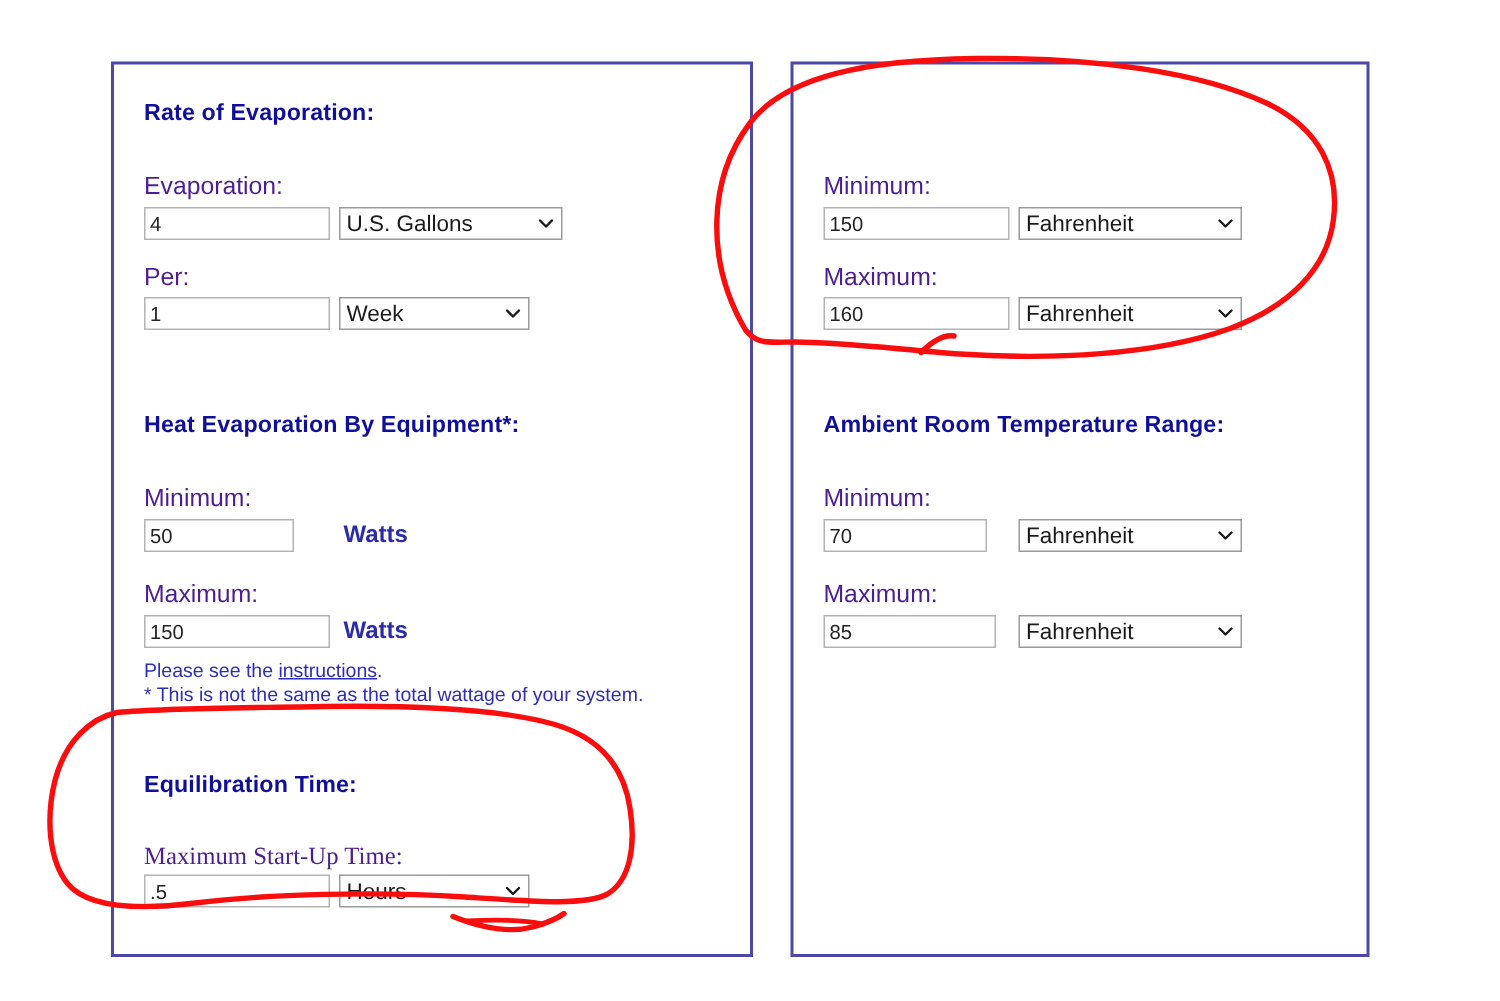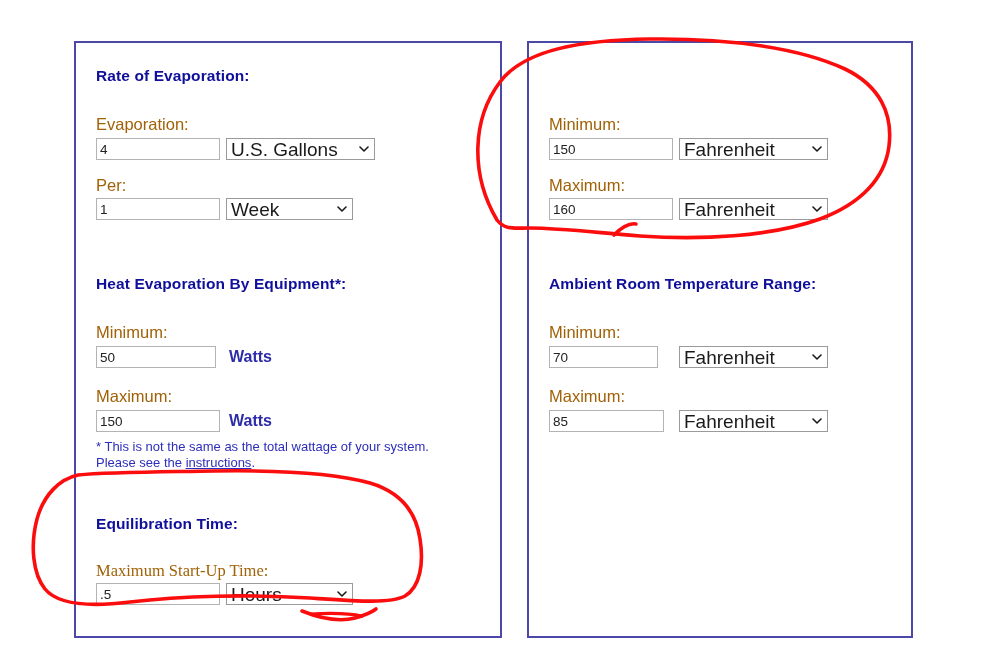--- a/index.html
+++ b/index.html
@@ -56,21 +56,21 @@
   .section-head {
     color: #0f0f9c;
     font-weight: bold;
     font-size: 15.5px;
     letter-spacing: 0.1px;
     white-space: nowrap;
   }
 
   
   .field-label {
-    color: #a16207;
+    color: #4c1d95;
     font-size: 16.5px;
     line-height: 19px;
     white-space: nowrap;
   }
 
   
   .txt {
     box-sizing: border-box;
     height: 22px;
     border: 1px solid #b3b3b3;
@@ -82,21 +82,21 @@
     outline: none;
     border-radius: 0;
   }
   .sel {
     box-sizing: border-box;
     height: 22px;
     border: 1px solid #9a9a9a;
     background: #ffffff;
     color: #1a1a1a;
     font-family: "Liberation Sans", sans-serif;
-    font-size: 19px;
+    font-size: 15px;
     padding: 0 20px 0 4px;
     -webkit-appearance: none;
     -moz-appearance: none;
     appearance: none;
     border-radius: 0;
     position: relative;
   }
   .sel-wrap {
     position: relative;
     display: inline-block;
@@ -172,30 +172,30 @@
         <span class="chev">
           <svg viewBox="0 0 10 10" width="10" height="10">
               <path d="M1 3 L5 7 L9 3" fill="none" stroke="#1a1a1a" stroke-width="1.6" stroke-linecap="round" stroke-linejoin="round"></path>
             </svg>
         </span>
       </span>
 
       <div class="abs section-head" style="left:0px; top:232px;">Heat Evaporation By Equipment*:</div>
 
       <div class="abs field-label" style="left:0px; top:280px;">Minimum:</div>
-      <input class="abs txt" style="left: 0px; top: 303px; width: 120px;" type="text" value="50">
+      <input class="abs txt" style="left: 0px; top: 303px; width: 100px;" type="text" value="50">
       <div class="abs unit-bold" style="left:133px; top:305px;">Watts</div>
 
       <div class="abs field-label" style="left:0px; top:344px;">Maximum:</div>
       <input class="abs txt" style="left: 0px; top: 367px; width: 124px;" type="text" value="150">
       <div class="abs unit-bold" style="left:133px; top:369px;">Watts</div>
 
       <div class="abs footnote" style="left:0px; top:396px;">
+        <div><span>Please see the </span><a href="#">instructions</a><span>.</span></div>
         <div>* This is not the same as the total wattage of your system.</div>
-        <div><span>Please see the </span><a href="#">instructions</a><span>.</span></div>
       </div>
 
       <div class="abs section-head" style="left:0px; top:472px;">Equilibration Time:</div>
 
       <div class="abs field-label" style="left:0px; top:518px;font-family:Liberation Serif, serif;">Maximum Start-Up Time:</div>
       <input class="abs txt" style="left: 0px; top: 540px; width: 124px;" type="text" value=".5">
       <span class="abs sel-wrap" style="left:130px; top:540px;">
         <select class="sel" style="width:127px;"><option value="Minutes">Minutes</option><option value="Hours" selected="">Hours</option><option value="Days">Days</option></select>
         <span class="chev">
           <svg viewBox="0 0 10 10" width="10" height="10">

